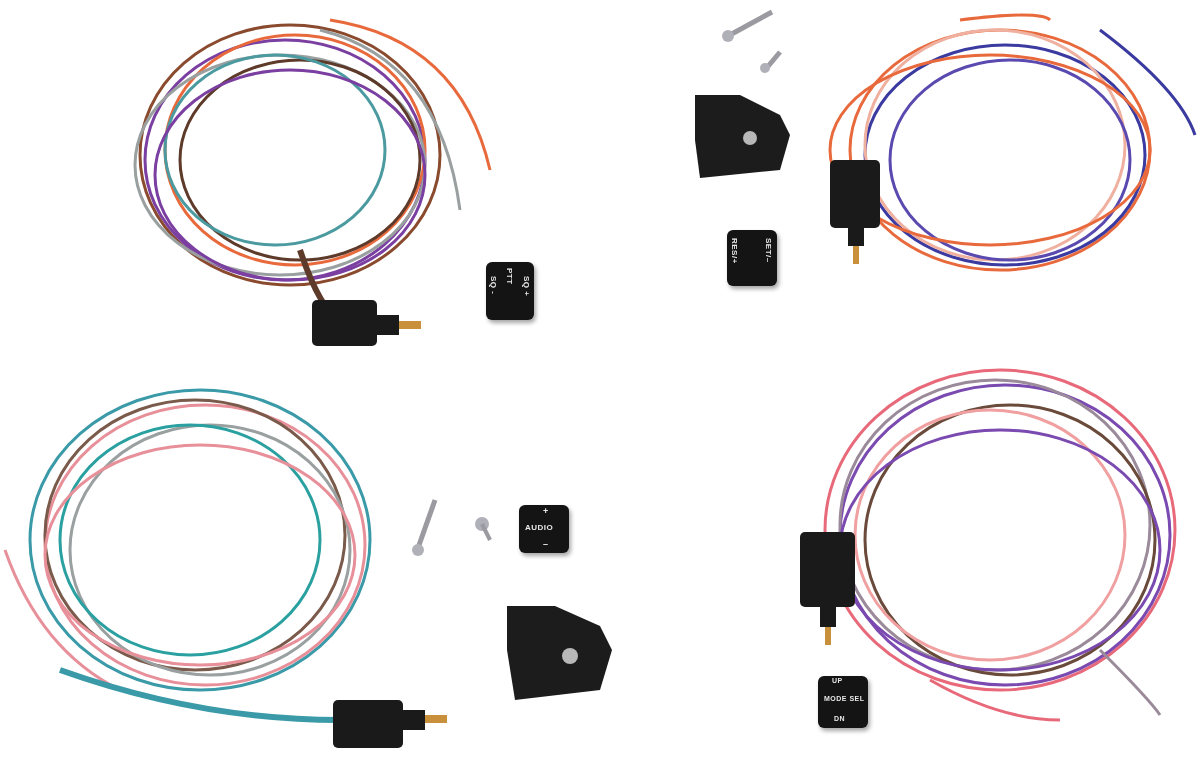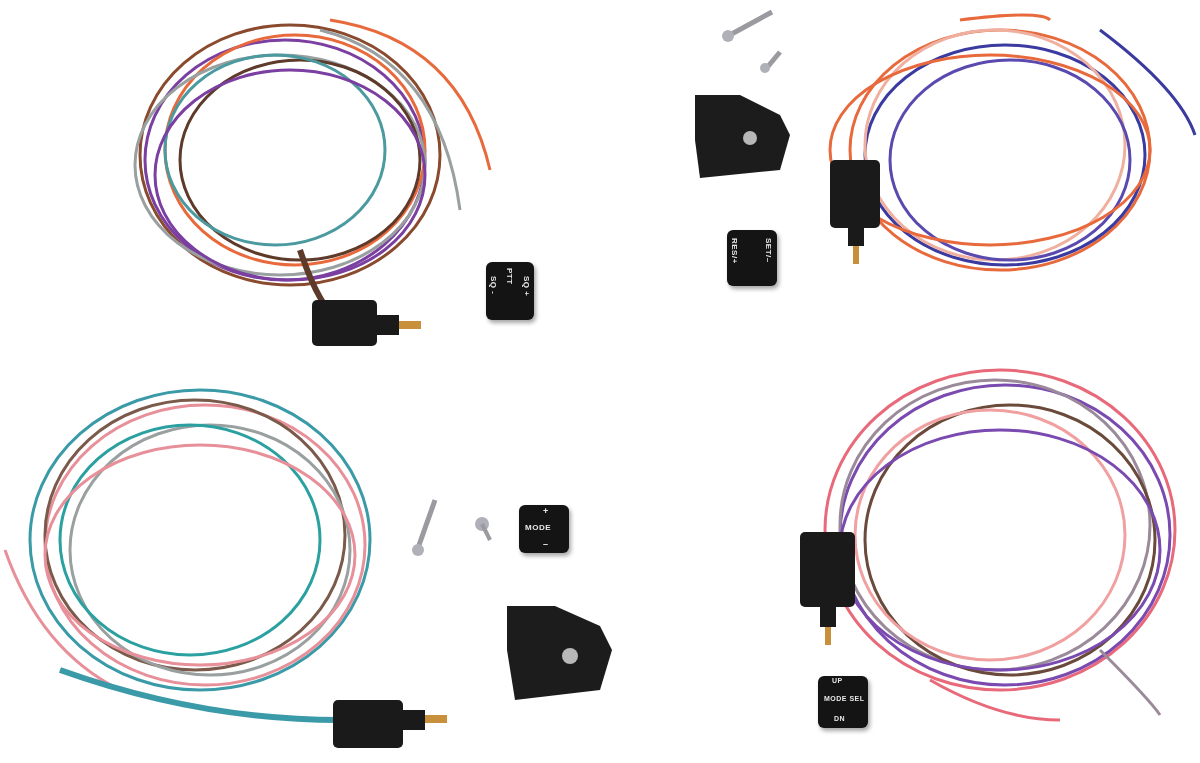--- a/index.html
+++ b/index.html
@@ -113,21 +113,21 @@
   <span class="vert" style="left:36px;top:14px;font-size:8px;">SQ +</span>
 </div>
 
 <div class="cap" style="left:727px;top:230px;width:50px;height:56px;">
   <span class="vert" style="left:3px;top:8px;font-size:8px;">RES/+</span>
   <span class="vert" style="left:37px;top:8px;font-size:8px;">SET/–</span>
 </div>
 
 <div class="cap" style="left:519px;top:505px;width:50px;height:48px;">
   <span style="left:24px;top:1px;">+</span>
-  <span style="left:6px;top:18px;font-size:8px;">MODE</span>
+  <span style="left:6px;top:18px;font-size:8px;">AUDIO</span>
   <span style="left:24px;top:34px;">–</span>
 </div>
 
 <div class="cap" style="left:818px;top:676px;width:50px;height:52px;">
   <span style="left:14px;top:1px;font-size:7px;">UP</span>
   <span style="left:6px;top:19px;font-size:7px;">MODE SEL</span>
   <span style="left:16px;top:39px;font-size:7px;">DN</span>
 </div>
 </div>
 

